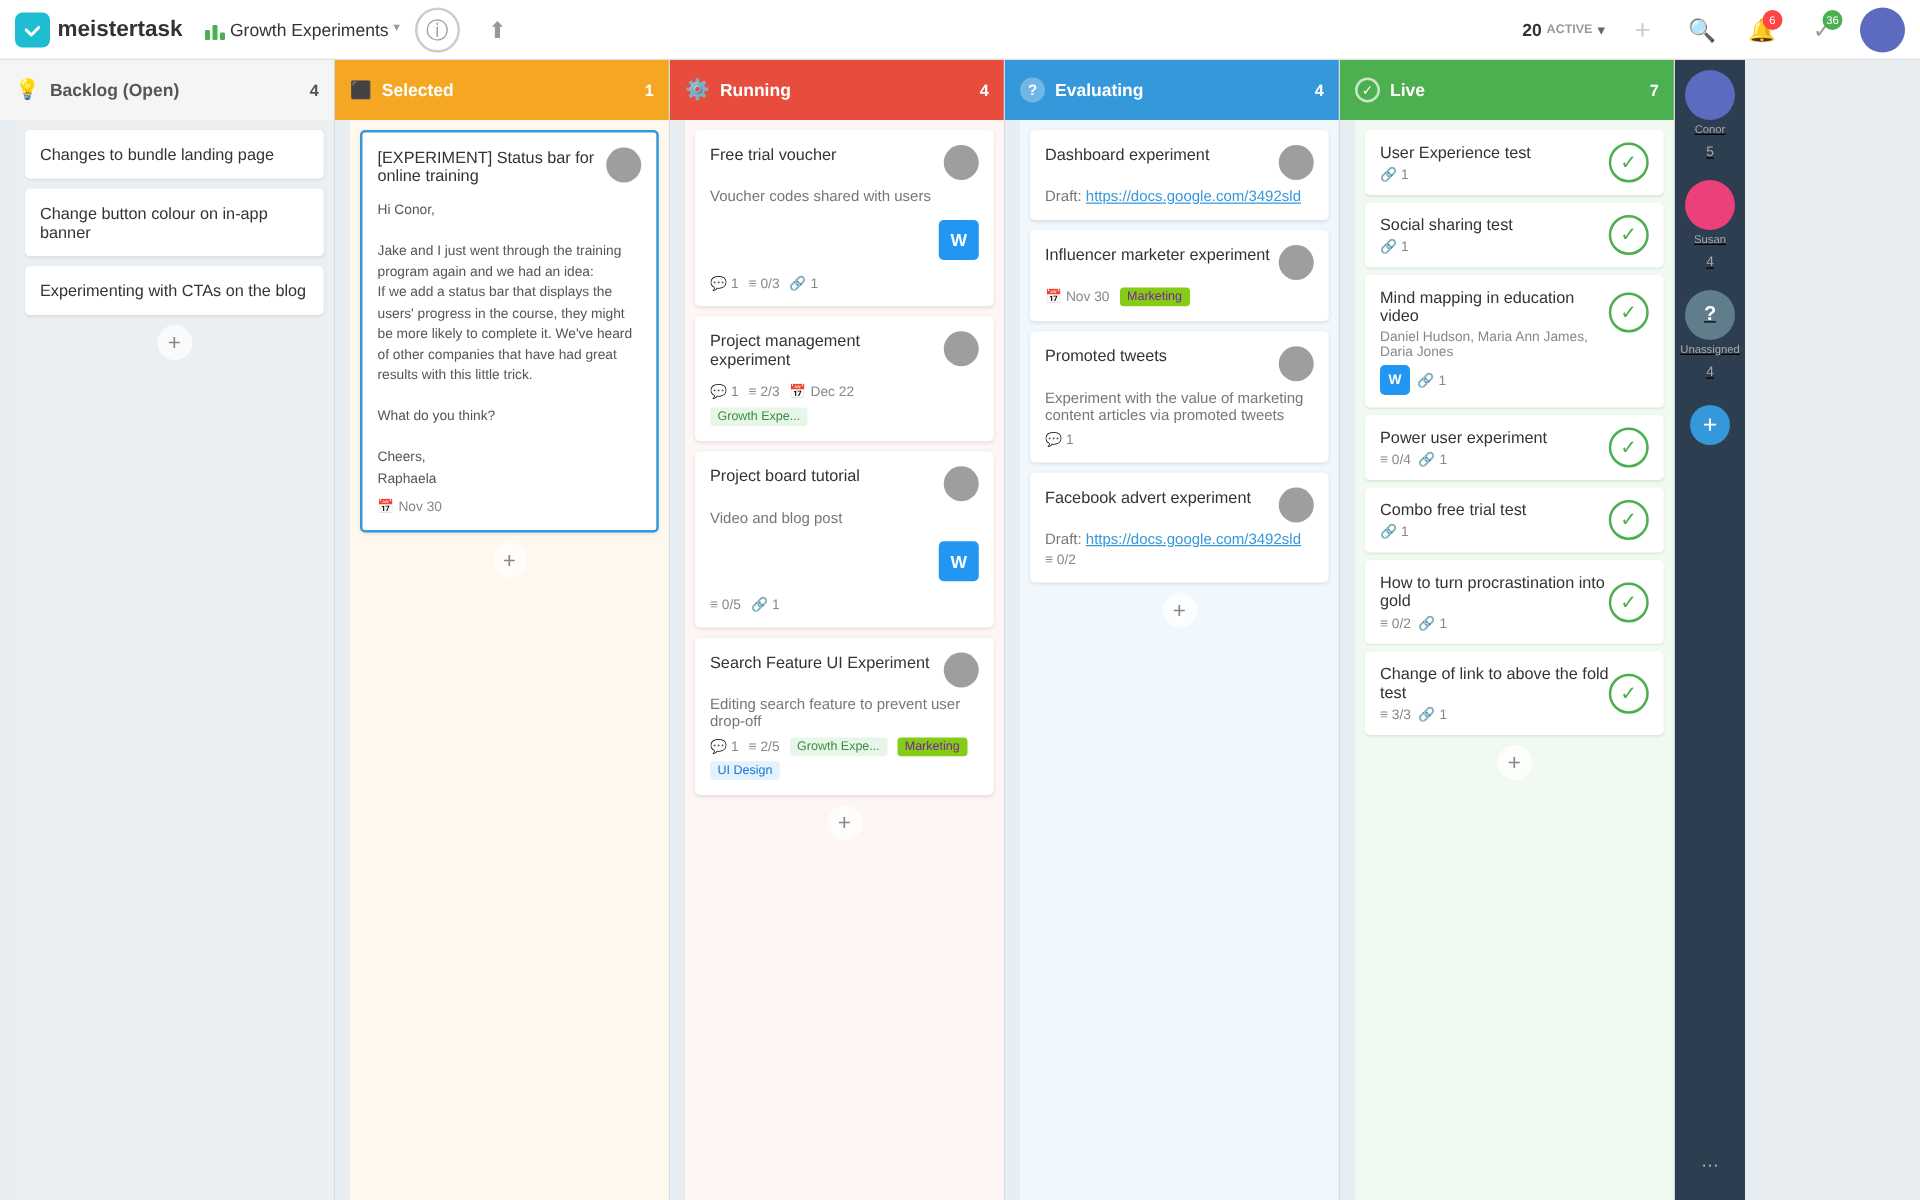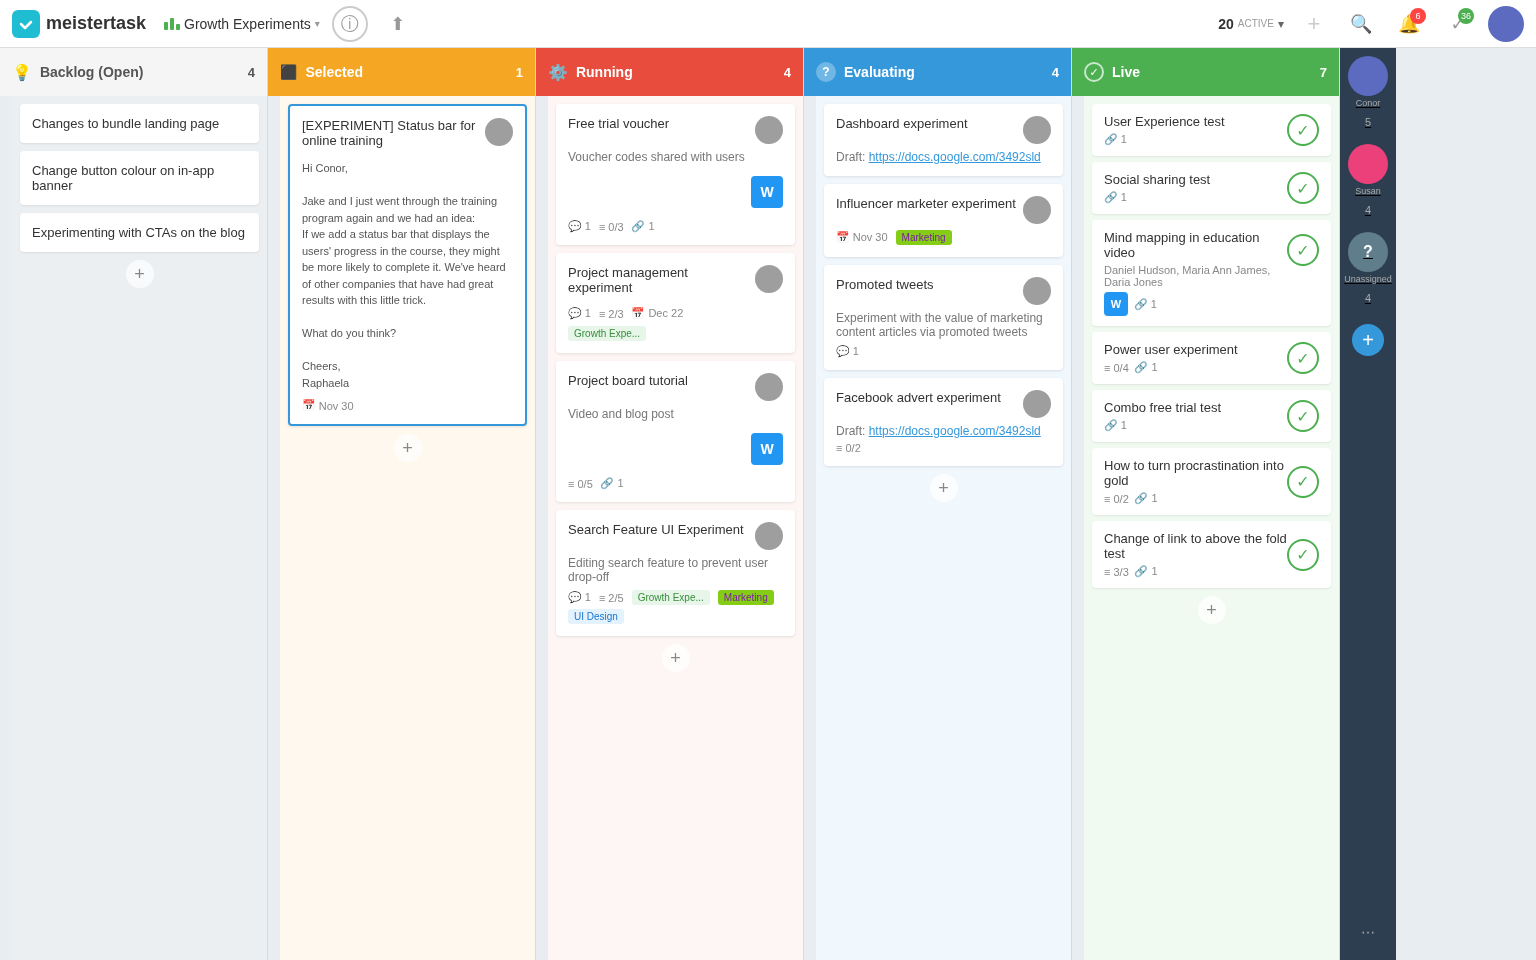--- a/index.html
+++ b/index.html
@@ -13,21 +13,21 @@
       align-items: center;
       padding: 16px 12px;
       border-bottom: 1px solid #ddd;
       gap: 12px;
       z-index: 100;
       position: relative;
     }
     .logo { display: flex; align-items: center; gap: 6px; font-size: 18px; font-weight: 600; color: #333; min-width: 140px; }
     .logo-icon { width: 28px; height: 28px; background: #1ebdd2; border-radius: 6px; display: flex; align-items: center; justify-content: center; }
     .logo-icon svg { fill: white; }
-    .project-selector { display: flex; align-items: center; gap: 4px; cursor: pointer; }
+    .project-selector { display: flex; gap: 4px; cursor: pointer; }
     .project-selector .bar-icon { display: flex; gap: 2px; align-items: flex-end; }
     .project-selector .bar-icon span { display: block; width: 4px; background: #4caf50; border-radius: 1px; }
     .project-name { font-size: 14px; font-weight: 500; color: #333; }
     .dropdown-arrow { font-size: 10px; color: #999; }
     .nav-icon-btn { width: 36px; height: 36px; display: flex; align-items: center; justify-content: center; border-radius: 50%; cursor: pointer; color: #666; font-size: 16px; }
     .spacer { flex: 1; }
     .active-users { display: flex; align-items: center; gap: 4px; font-size: 12px; color: #666; cursor: pointer; }
     .active-count { font-weight: 700; font-size: 14px; color: #333; }
     .notification-btn { position: relative; width: 36px; height: 36px; display: flex; align-items: center; justify-content: center; cursor: pointer; }
     .badge { position: absolute; top: 2px; right: 2px; background: #f44; color: white; border-radius: 10px; font-size: 9px; min-width: 16px; height: 16px; display: flex; align-items: center; justify-content: center; padding: 0 3px; }
@@ -124,21 +124,21 @@
     <span class="dropdown-arrow">▾</span>
   </div>
 
   <div class="nav-icon-btn" style="font-size:18px; color:#999; border:2px solid #ccc; border-radius:50%;">ⓘ</div>
   <div class="nav-icon-btn" style="font-size:18px; color:#999;">⬆</div>
 
   <div class="spacer"></div>
 
   <div class="active-users">
     <span class="active-count">20</span>
-    <span style="font-size:10px;color:#999;">ACTIVE</span>
+    <span style="font-size:10px;color:#999;font-weight:bold;">ACTIVE</span>
     <span>▾</span>
   </div>
 
   <div class="nav-icon-btn" style="font-size:22px; color:#ccc;">+</div>
   <div class="nav-icon-btn" style="font-size:18px; color:#999;">🔍</div>
 
   <div class="notification-btn">
     <span style="font-size:18px; color:#999;">🔔</span>
     <span class="badge">6</span>
   </div>

